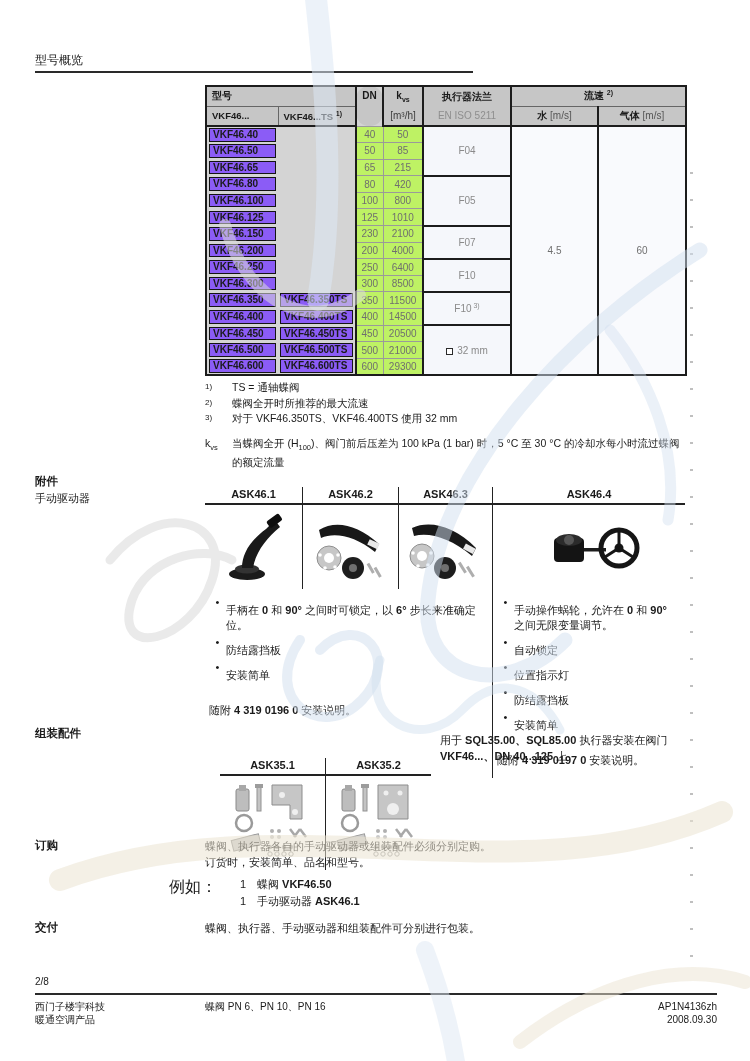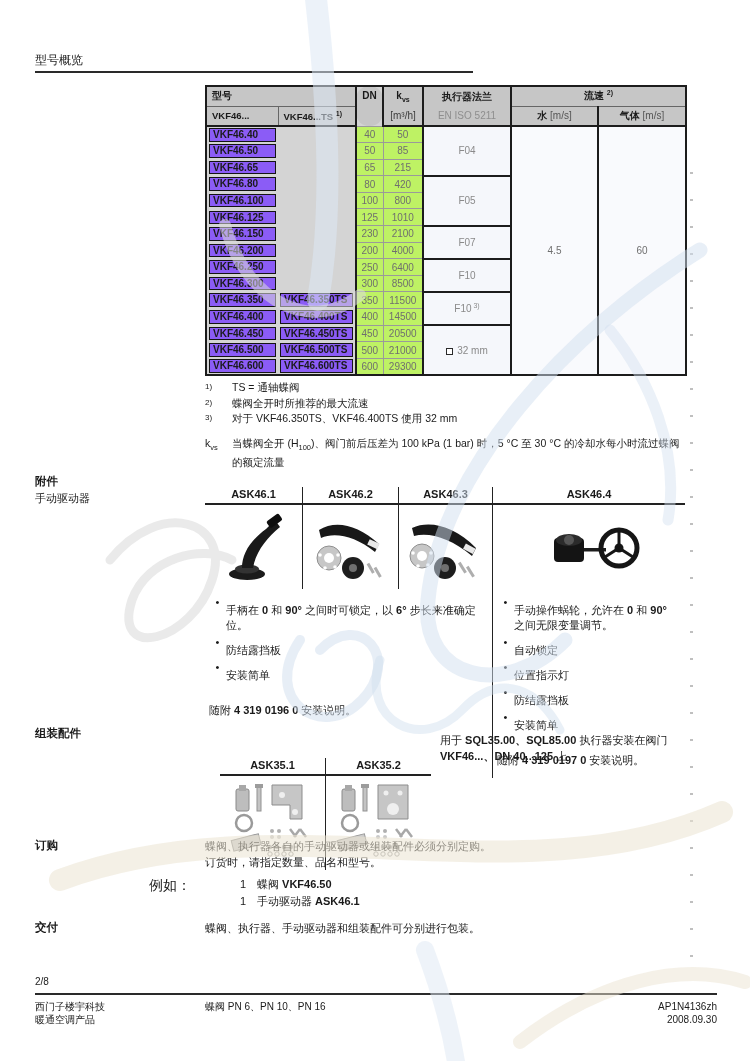--- a/index.html
+++ b/index.html
@@ -79,21 +79,21 @@
   .c1 { width:97px; } .c2 { width:96px; } .c3 { width:94px; } .c4 { width:193px; }
   .cL { width:287px; }
 
   .mnt { position:absolute; left:220px; top:732px; width:211px;margin-top:26px; }
   .mnt .acc-imgs > div { height:94px; }
   .m1 { width:105px; } .m2 { width:106px; }
   .mnt-note { position:absolute; left:440px; top:732px; width:268px; font-size:11px; line-height:16px; }
 
   
   .body-text { position:absolute; left:205px; font-size:11px; line-height:16px; width:480px; }
-  .example-label { position:absolute; left:149px; font-size:14px; }
+  .example-label { position:absolute; left:169px; font-size:16px; }
   .examples { position:absolute; left:240px; font-size:11px; line-height:17px; }
   .ex-row { display:flex; }
   .ex-qty { flex:0 0 17px; }
 
   
   .pgnum { position:absolute; left:35px; top:976px; font-size:10px; }
   .f-rule { position:absolute; left:35px; top:993px; width:682px; height:1.5px; background:#2a2a2a; }
   .f-left { position:absolute; left:35px; top:1000px; font-size:10px; line-height:13px; }
   .f-center { position:absolute; left:205px; top:1000px; font-size:10px; }
   .f-right { position:absolute; right:33px; top:1000px; font-size:10px; line-height:13px; text-align:right; }
@@ -491,21 +491,21 @@
               <circle cx="67" cy="75" r="2.2" fill="none" stroke="#a0a0a0"></circle>
           </svg>
         </div>
       </div>
     </div>
     <div class="mnt-note"><span>用于 </span><b>SQL35.00、SQL85.00</b><span> 执行器安装在阀门 </span><b>VKF46...、DN 40...125</b><span> 上</span></div>
 
     <div class="side-label" style="top:838px">订购</div>
     <div class="body-text" style="top:838px">
       <div>蝶阀、执行器各自的手动驱动器或组装配件必须分别定购。</div>
-      <div>订货时，请指定数量、品名和型号。</div>
+      <div>订货时，安装简单、品名和型号。</div>
     </div>
     <div class="example-label" style="top:877px">例如：</div>
     <div class="examples" style="top:876px">
       <div class="ex-row">
         <span class="ex-qty">1</span>
         <span><span>蝶阀 </span><b>VKF46.50</b></span>
       </div>
       <div class="ex-row">
         <span class="ex-qty">1</span>
         <span><span>手动驱动器 </span><b>ASK46.1</b></span>

